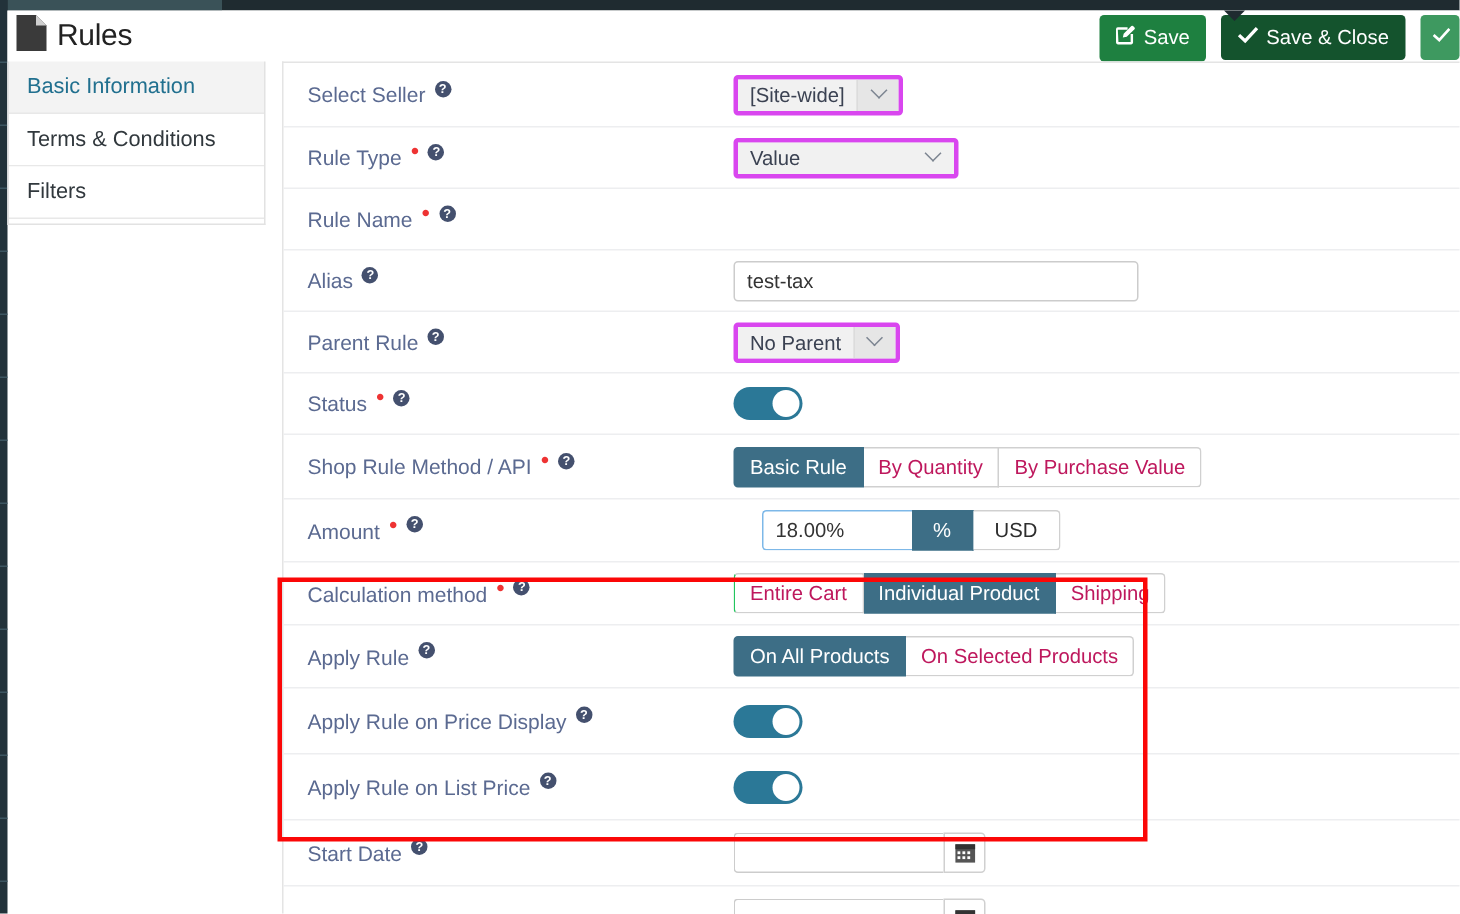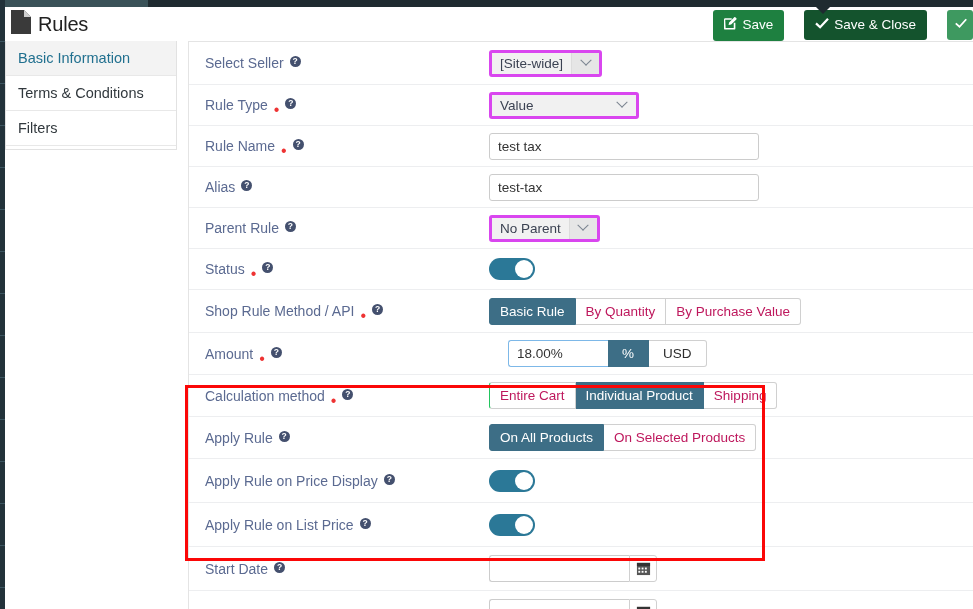--- a/index.html
+++ b/index.html
@@ -54,21 +54,21 @@
   }
   #doc-icon { display:block; }
   #page-title {
     font-size: 20px; color: #222; font-weight: 400;
     letter-spacing: -0.2px; line-height: 34px;
   }
 
   
   #actions {
     position: absolute; right: 0px; top: 3px;
-    display: flex; gap: 20px; align-items: flex-start;
+    display: flex; gap: 10px; align-items: flex-start;
   }
   .btn {
     display: inline-flex; align-items: center; gap: 5px;
     font-size: 13.5px; color: #fff; border: none;
     border-radius: 3px; padding: 7px 11px 8px 11px;
     cursor: pointer; font-family: "Liberation Sans", sans-serif;
     white-space: nowrap; line-height: 1;
   }
   .btn-save { background: #1e8040; }
   .btn-saveclose { background: #14532d; }
@@ -103,21 +103,21 @@
   }
   .row {
     position: relative;
     display: flex; align-items: center;
     height: 41px;
     border-bottom: 1px solid #edeef0;
     padding-left: 16px;
   }
   .lbl {
     font-size: 14px; color: #5b6a91;
-    display: flex; align-items: flex-end; gap: 4px;
+    display: flex; align-items: center; gap: 4px;
     width: 284px; flex-shrink: 0;
   }
   .req {
     color: #e33; font-size: 16px; line-height: 0;
     position: relative; top: -3px; margin-left: 2px;
   }
   .help {
     display: inline-block; width: 11px; height: 11px;
     border-radius: 50%; background: #44506e;
     color: #fff; font-size: 8.5px; line-height: 11px;
@@ -331,23 +331,20 @@
           </span>
       </div>
     </div>
   </div>
 
   <div class="row">
     <div class="lbl">
       <span>Rule Name</span>
       <span class="req">•</span>
       <span class="help">?</span>
-    </div>
-    <div class="ctrl">
-      <input class="txt w270" type="text" value="test tax" style="">
     </div>
   </div>
 
   <div class="row">
     <div class="lbl">
       <span>Alias</span>
       <span class="help">?</span>
     </div>
     <div class="ctrl">
       <input class="txt w270" type="text" value="test-tax" style="">

